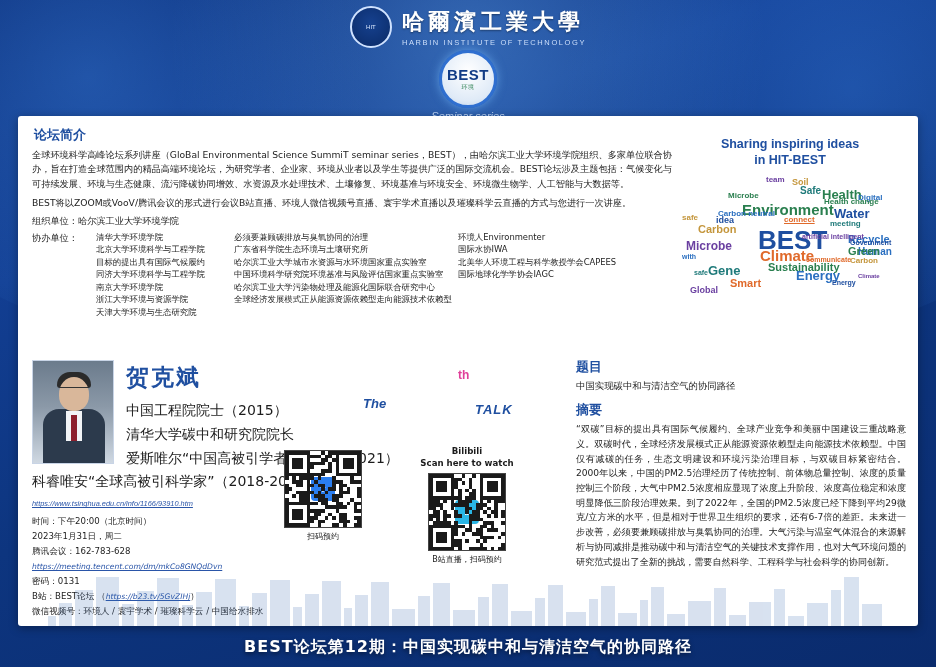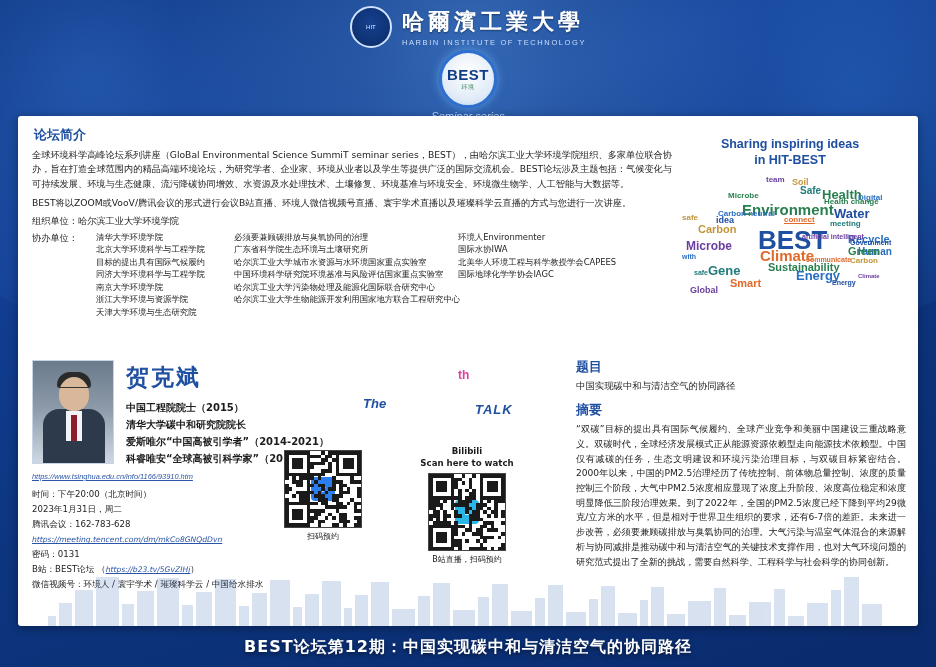--- a/index.html
+++ b/index.html
@@ -113,21 +113,21 @@
     position:relative; overflow:hidden;
   }
   .photo .face { position:absolute; left:26px; top:16px; width:30px;height:34px;border-radius:50% 50% 45% 45%; background:#d9b79a; }
   .photo .hair { position:absolute; left:24px; top:11px; width:34px;height:16px;border-radius:17px 17px 4px 4px; background:#2a2a2a; }
   .photo .glass { position:absolute; left:27px; top:26px; width:28px;height:7px; border-top:1.5px solid #333; }
   .photo .body { position:absolute; left:10px; top:48px; width:62px;height:56px; background:#2c3a4c; border-radius:16px 16px 0 0; }
   .photo .shirt { position:absolute; left:33px; top:50px; width:16px;height:30px; background:#f2f4f7; transform:rotate(0deg); }
   .photo .tie { position:absolute; left:38px; top:54px; width:6px;height:26px; background:#8d1f2d; }
 
   .spk-name { font-size:23px; color:#1f4fa0; font-weight:bold; font-family:"DejaVu Sans", sans-serif; letter-spacing:2px; margin:2px 0 6px 0; }
-  .spk-line { font-size:10px; color:#1c1c1c; font-family:"DejaVu Sans", sans-serif; line-height:1.7;font-weight:bold; }
+  .spk-line { font-size:14px; color:#1c1c1c; font-family:"DejaVu Sans", sans-serif; line-height:1.7; }
   .spk-url { font-size:7.4px; color:#2a55a8; text-decoration:underline; font-style:italic; margin-top:5px; display:block; }
 
   .meta { clear:both; margin-top:6px; }
   .meta .m { font-size:8.6px; color:#1c1c1c; font-family:"DejaVu Sans", sans-serif; line-height:1.75; }
   .meta .link { color:#2a55a8; text-decoration:underline; font-style:italic; font-size:7.6px; }
   .meta a { color:#2a55a8; }
 
   
   .talk12 { position:absolute; left:345px; top:250px; width:170px; height:60px; }
   .talk12 .the { position:absolute; left:0; top:30px; color:#1f4fa0; font-style:italic; font-size:13px; font-weight:bold; }
@@ -233,21 +233,21 @@
                 <li>南京大学环境学院</li>
                 <li>浙江大学环境与资源学院</li>
                 <li>天津大学环境与生态研究院</li>
               </ul>
             <ul class="col-b" id="co-col2">
                 <li>必须要兼顾碳排放与臭氧协同的治理</li>
                 <li>广东省科学院生态环境与土壤研究所</li>
                 <li>哈尔滨工业大学城市水资源与水环境国家重点实验室</li>
                 <li>中国环境科学研究院环境基准与风险评估国家重点实验室</li>
                 <li>哈尔滨工业大学污染物处理及能源化国际联合研究中心</li>
-                <li>哈尔滨工业大学生物能源开发利用国家地方联合工程研究中心</li>
+                <li>全球经济发展模式正从能源资源依赖型走向能源技术依赖型</li>
               </ul>
             <ul class="col-c" id="co-col3">
                 <li>环境人Environmenter</li>
                 <li>国际水协IWA</li>
                 <li>北美华人环境工程与科学教授学会CAPEES</li>
                 <li>国际地球化学学协会IAGC</li>
               </ul>
           </div>
         </div>
       </div>

